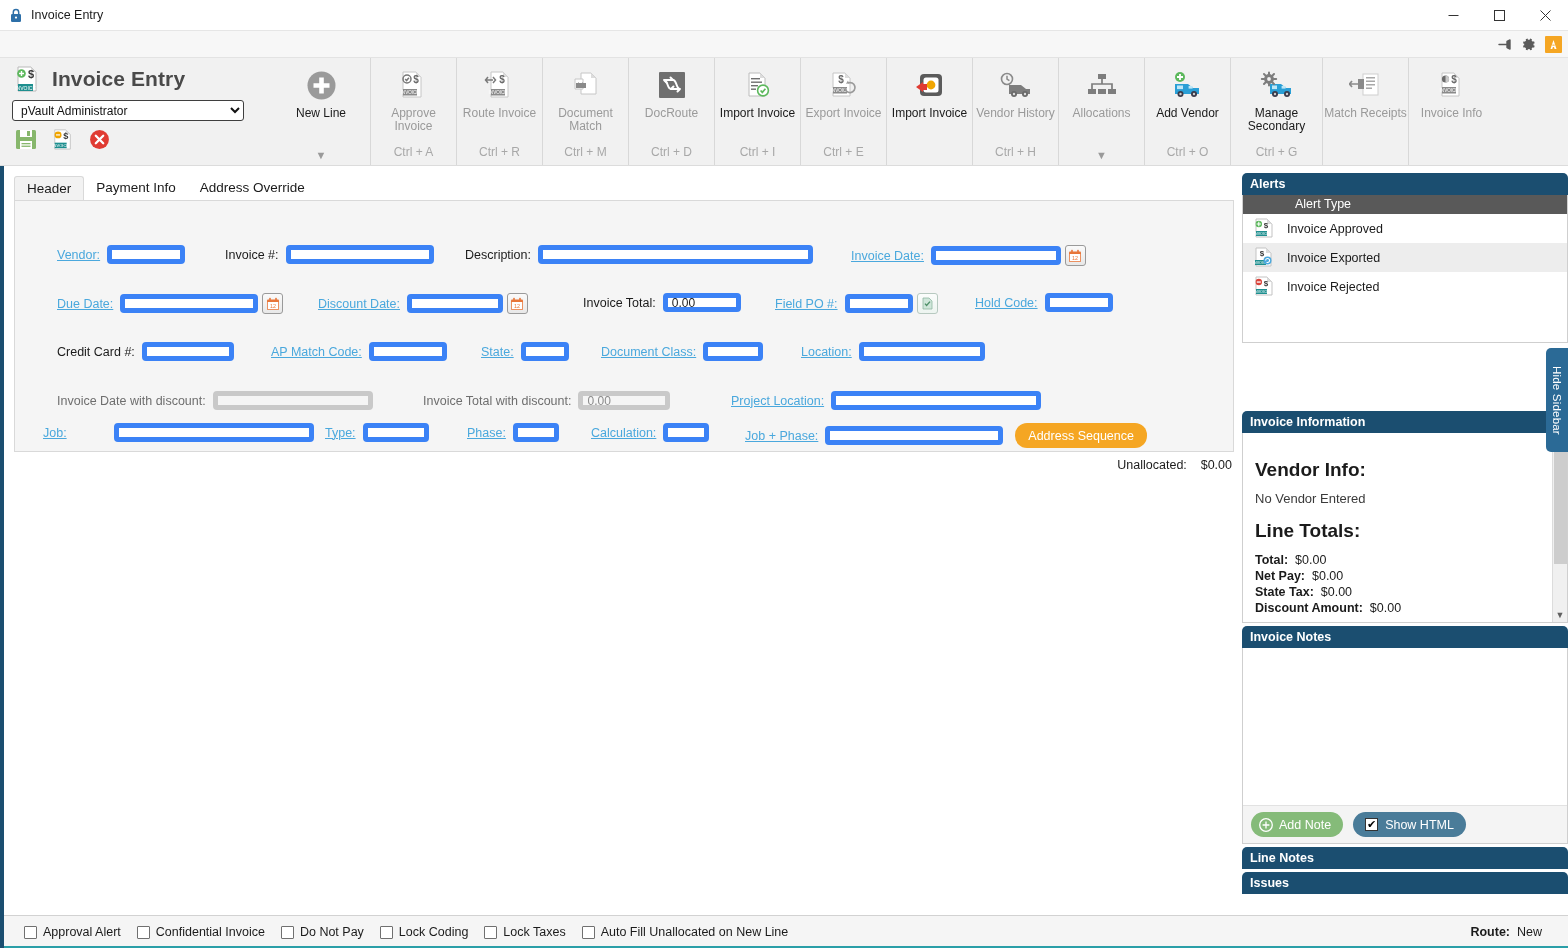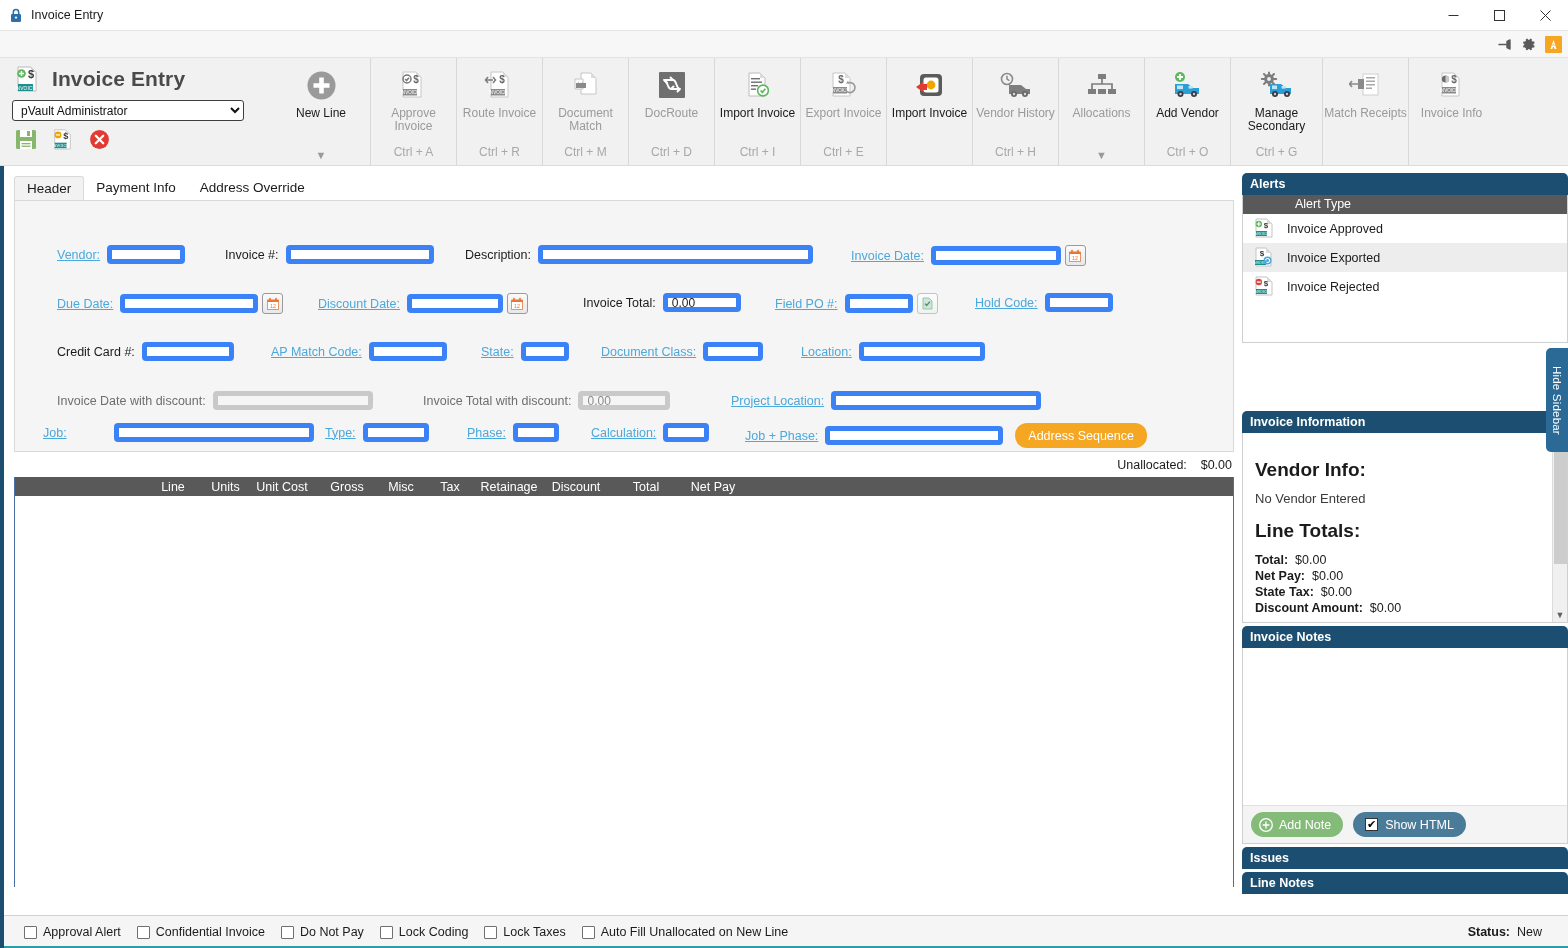--- a/index.html
+++ b/index.html
@@ -699,36 +699,20 @@
         <button class="addr-seq" style="margin-left:12px;">Address Sequence</button>
       </div>
     </div>
 
     <div class="unalloc">
       <span>Unallocated:</span>
       &nbsp;&nbsp;
       <span>$0.00</span>
     </div>
 
-    <div class="grid-wrap">
-      <div class="grid-head">
-        <div class="gh" style="width:128px;"></div>
-        <div class="gh" style="width:60px;">Line</div>
-        <div class="gh" style="width:45px;">Units</div>
-        <div class="gh" style="width:68px;">Unit Cost</div>
-        <div class="gh" style="width:62px;">Gross</div>
-        <div class="gh" style="width:46px;">Misc</div>
-        <div class="gh" style="width:52px;">Tax</div>
-        <div class="gh" style="width:66px;">Retainage</div>
-        <div class="gh" style="width:68px;">Discount</div>
-        <div class="gh" style="width:72px;">Total</div>
-        <div class="gh" style="width:62px;">Net Pay</div>
-      </div>
-      <div class="grid-body"></div>
-    </div>
   </div>
 
   <div class="side-col">
 
     <div class="panel">
       <div class="panel-head">Alerts</div>
       <div class="alerts-box">
         <div class="alerts-colhead">Alert Type</div>
 
         <div class="alert-row">
@@ -823,23 +807,23 @@
             <span>Add Note</span>
           </button>
           <button class="btn-showhtml">
             <span class="mini-chk">✔</span>
             <span>Show HTML</span>
           </button>
         </div>
       </div>
     </div>
 
+    <div class="collapsed-panel">Line Notes</div>
+
     <div class="collapsed-panel">Issues</div>
-
-    <div class="collapsed-panel">Line Notes</div>
 
     <div class="hide-sidebar">
       <span>Hide Sidebar</span>
     </div>
   </div>
 </div>
 
 <div class="statusbar">
   <div class="sb-checks">
     <label class="sb-chk">
@@ -861,17 +845,17 @@
     <label class="sb-chk">
       <span class="sb-box"></span>
       <span>Lock Taxes</span>
     </label>
     <label class="sb-chk">
       <span class="sb-box"></span>
       <span>Auto Fill Unallocated on New Line</span>
     </label>
   </div>
   <div class="sb-status">
-    <span class="k">Status:</span>
+    <span class="k">Route:</span>
     &nbsp;<span class="v">New</span>
   </div>
 </div>
 <div class="bottom-accent"></div>
 
 </body></html>

